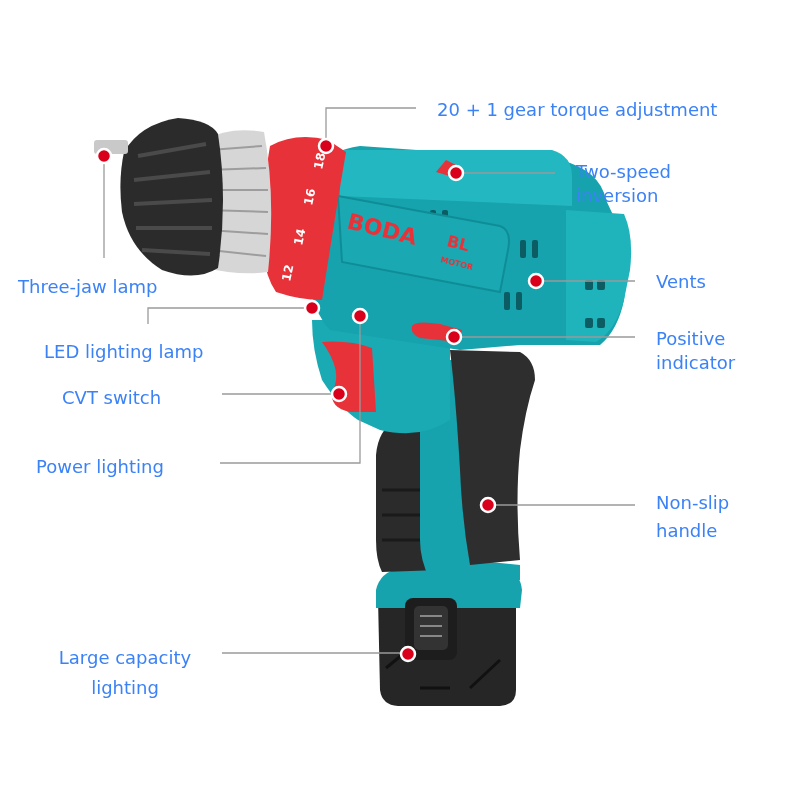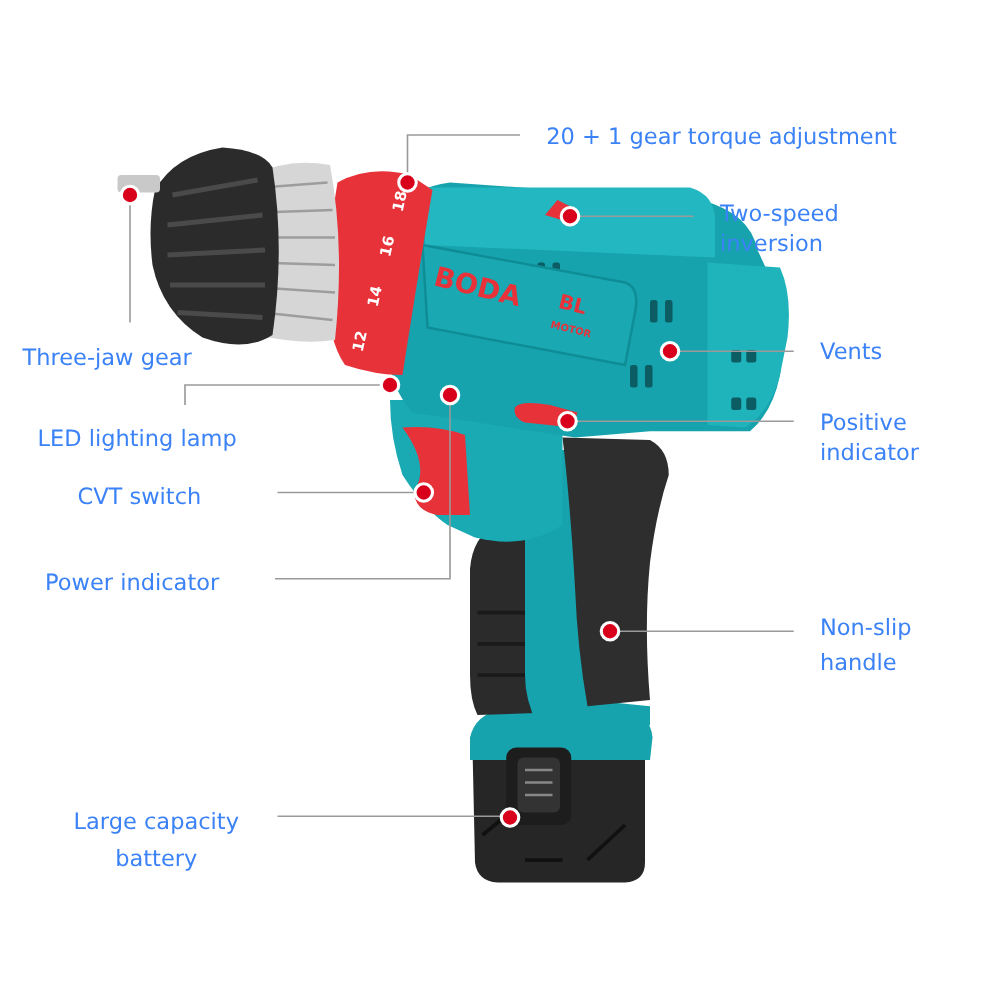--- a/index.html
+++ b/index.html
@@ -107,30 +107,30 @@
     <circle cx="488" cy="505" r="7" fill="#d9001b" stroke="#fff" stroke-width="2.5"></circle>
     <circle cx="408" cy="654" r="7" fill="#d9001b" stroke="#fff" stroke-width="2.5"></circle>
   </g>
 </svg>
 
 <div class="label" style="left:437px; top:98px;">20 + 1 gear torque adjustment</div>
 
 <div class="label" style="left:576px; top:160px;">Two-speed</div>
 <div class="label" style="left:576px; top:184px;">inversion</div>
 
-<div class="label" style="left:18px; top:275px;">Three-jaw gear</div>
+<div class="label" style="left:18px; top:275px;">Three-jaw lamp</div>
 
 <div class="label" style="left:656px; top:270px;">Vents</div>
 
-<div class="label" style="left:30px; top:340px;">LED lighting lamp</div>
+<div class="label" style="left:44px; top:340px;">LED lighting lamp</div>
 
 <div class="label" style="left:656px; top:327px;">Positive</div>
 <div class="label" style="left:656px; top:351px;">indicator</div>
 
 <div class="label" style="left:50px; top:386px;margin-left:12px;">CVT switch</div>
 
-<div class="label" style="left:36px; top:455px;">Power indicator</div>
+<div class="label" style="left:36px; top:455px;">Power lighting</div>
 
 <div class="label" style="left:656px; top:491px;">Non-slip</div>
 <div class="label" style="left:656px; top:519px;">handle</div>
 
 <div class="label center" style="left:40px; top:646px; width:170px;">Large capacity</div>
-<div class="label center" style="left:40px; top:676px; width:170px;">battery</div>
+<div class="label center" style="left:40px; top:676px; width:170px;">lighting</div>
 
 </body></html>

